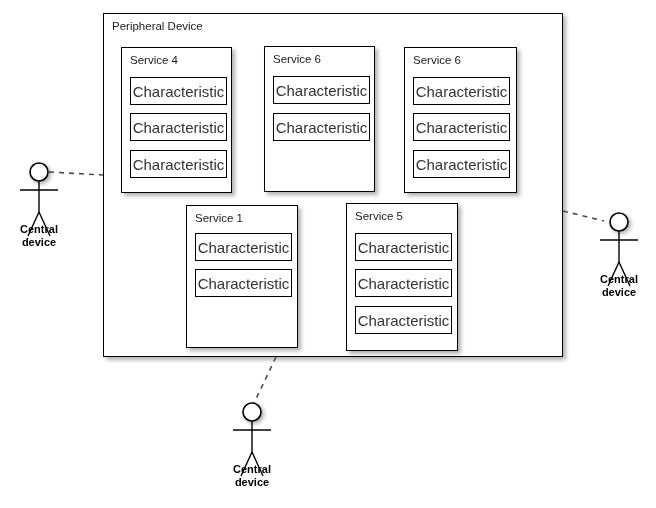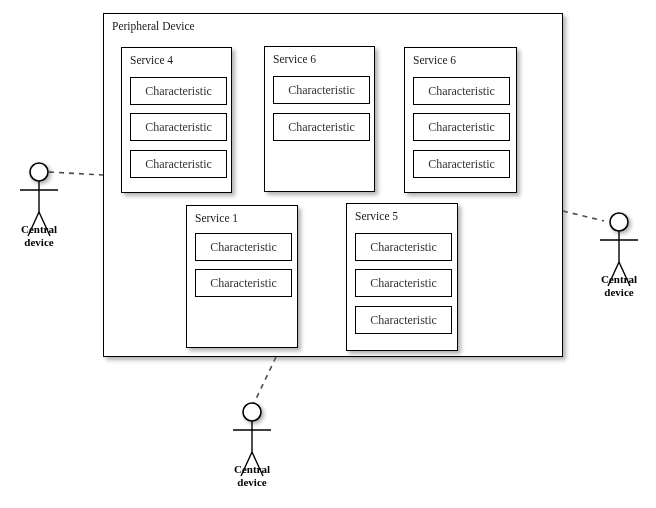--- a/index.html
+++ b/index.html
@@ -13,21 +13,20 @@
     position: relative;
     font-family: "Liberation Sans", sans-serif;
     color: #1a1a1a;
     overflow: hidden;
   }
   #canvas {
     position: absolute;
     left: 0; top: 0;
     width: 656px;
     height: 508px;
-    font-family: Liberation Serif, serif;
   }
   .connector-layer {
     position: absolute;
     left: 0; top: 0;
     width: 656px;
     height: 508px;
     pointer-events: none;
     z-index: 5;
   }
 
@@ -58,21 +57,21 @@
   .box-title {
     position: absolute;
     left: 8px;
     top: 6px;
     font-size: 11.5px;
     line-height: 13px;
     color: #1a1a1a;
     white-space: nowrap;
   }
   .char-label {
-    font-size: 12px;
+    font-size: 15px;
     line-height: 13px;
     color: #333333;
     white-space: nowrap;
   }
 
   
   .actor {
     position: absolute;
     z-index: 6;
   }

